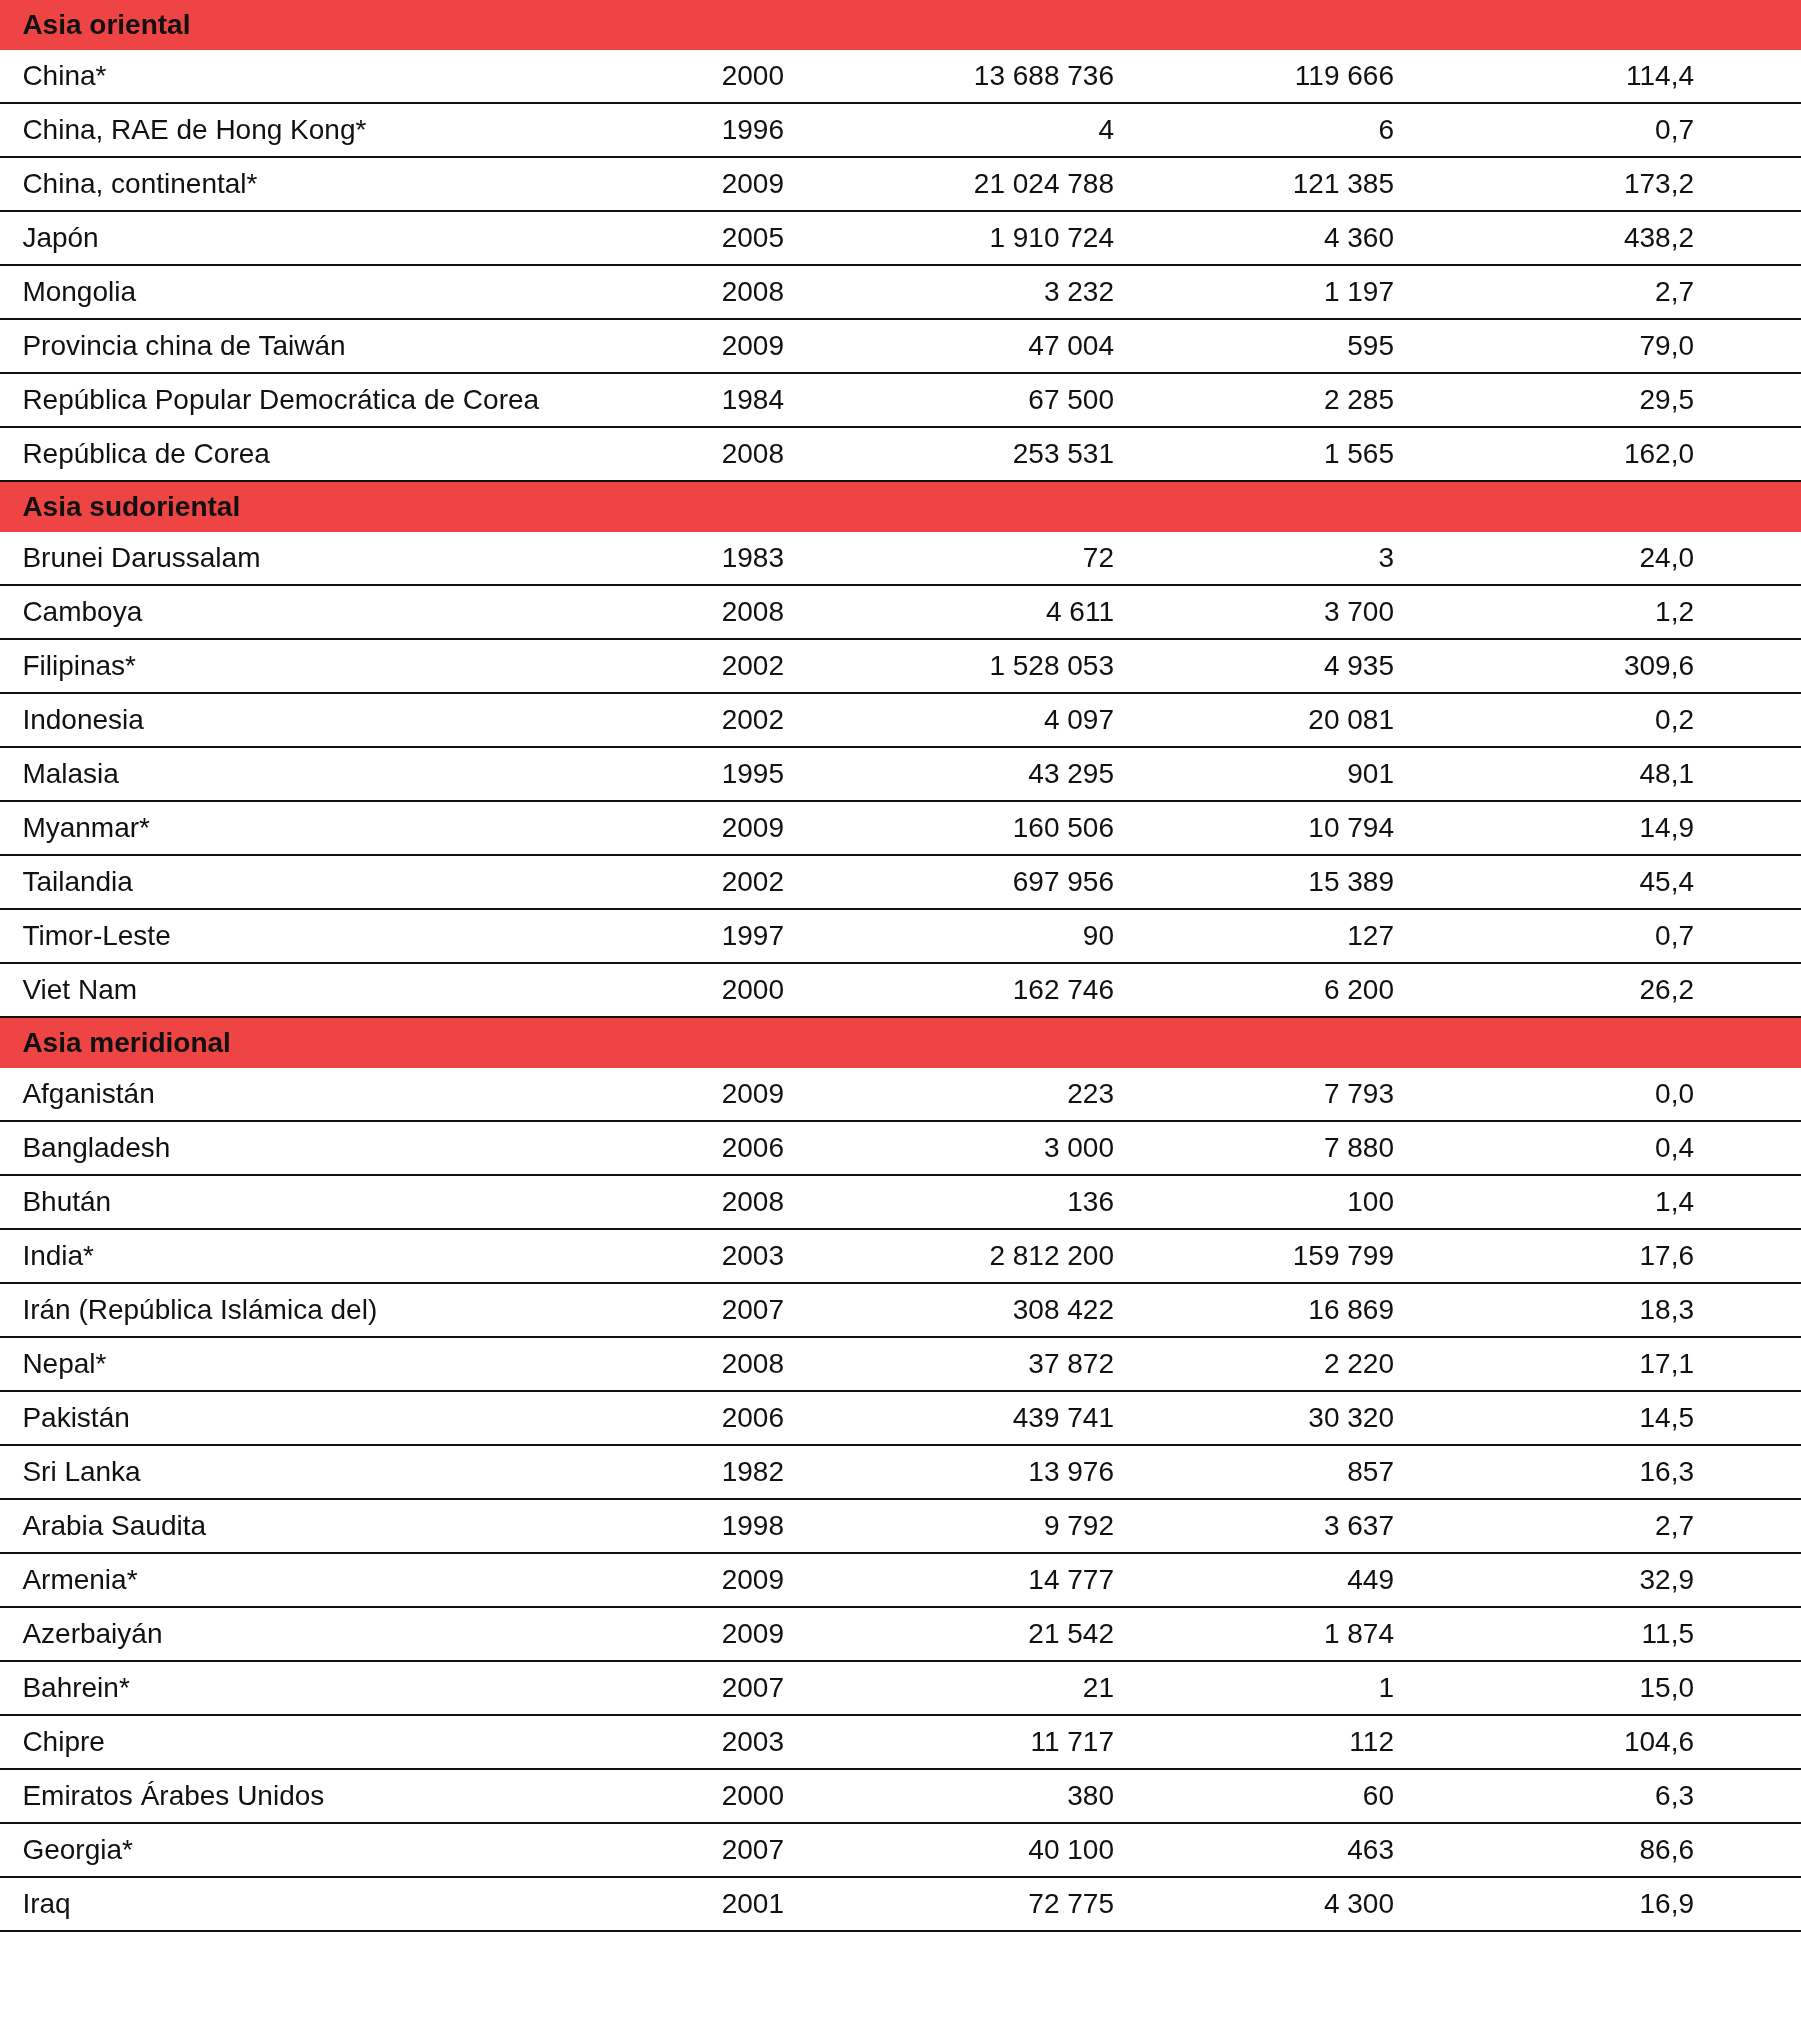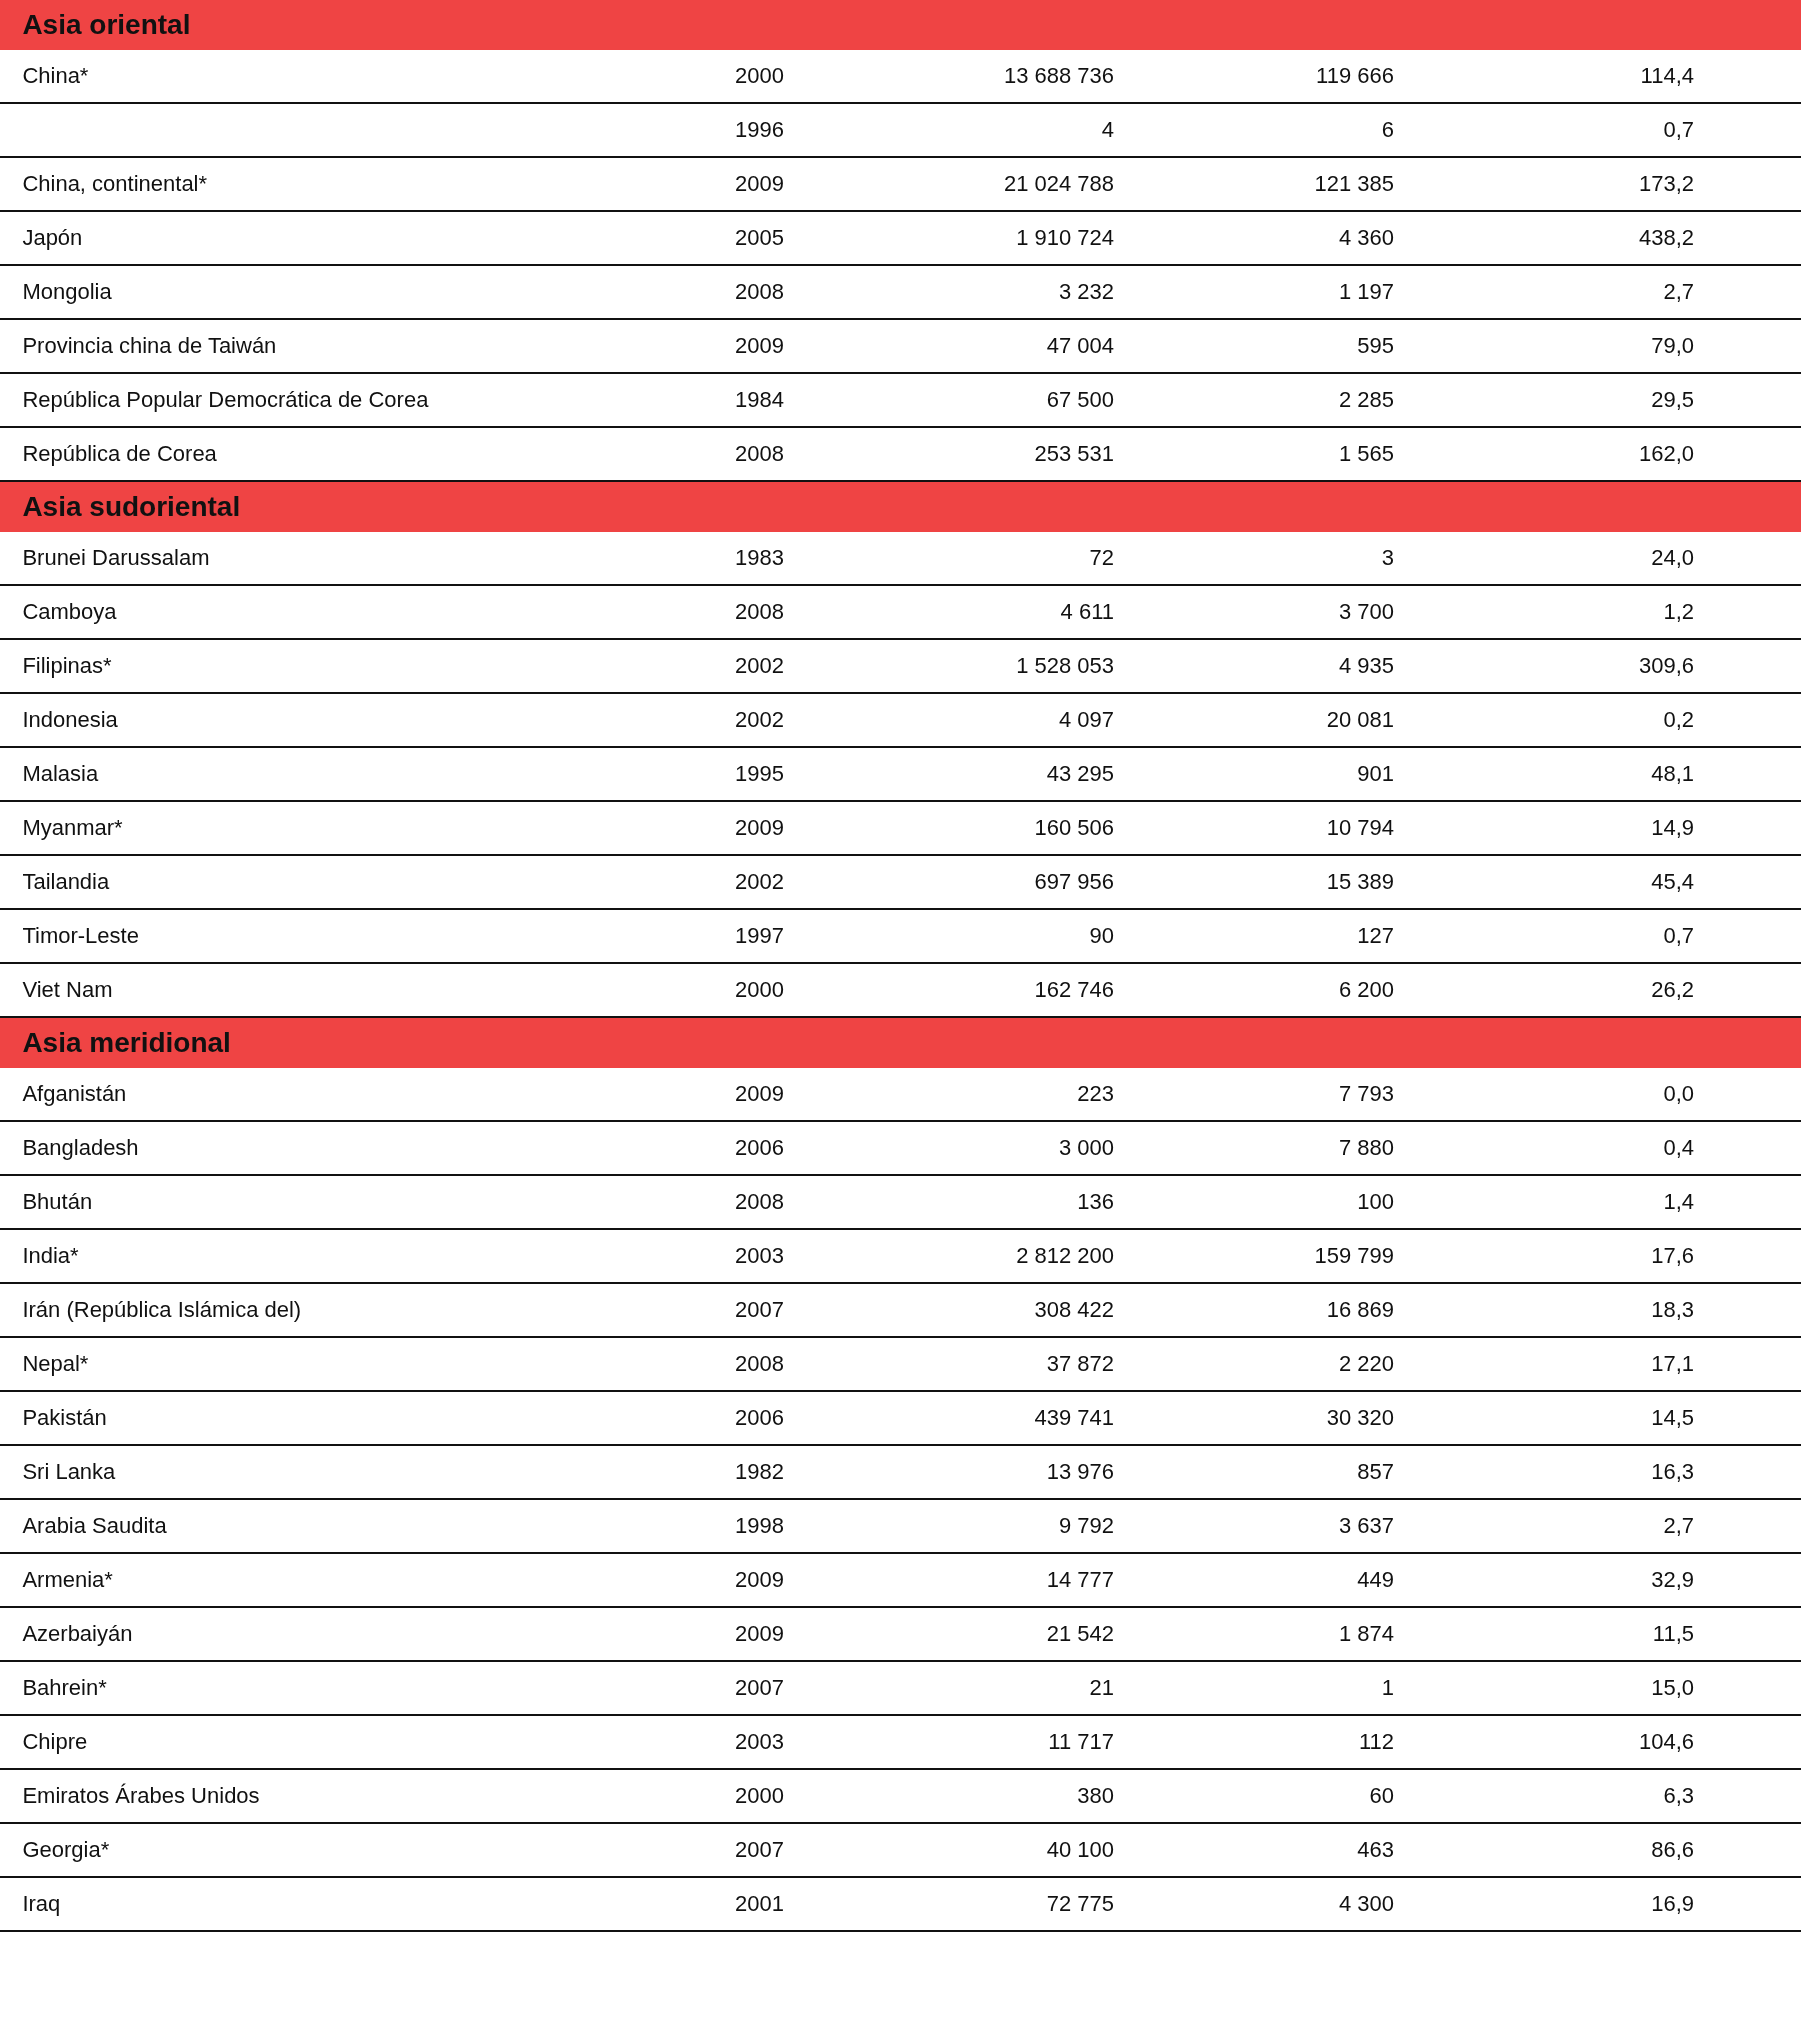--- a/index.html
+++ b/index.html
@@ -4,21 +4,21 @@
 <style>
   html, body { margin: 0; padding: 0; background: #ffffff; }
   body { width: 1802px; height: 2040px; overflow: hidden; font-family: "Liberation Sans", sans-serif; color: #111; }
   .table { width: 1802px; }
   .section-header {
     height: 50px; background: #ef4444; display: flex; align-items: center;
     padding-left: 22.4px; font-weight: bold; font-size: 28px; box-sizing: border-box;
   }
   .row {
     position: relative; height: 54px; box-sizing: border-box;
-    font-size: 22px; border-bottom: 2.7px solid #111;
+    font-size: 28px; border-bottom: 2.7px solid #111;
   }
   .row > span { position: absolute; top: 0; line-height: 52px; white-space: nowrap; }
   .c-country { left: 22.4px; }
   .c-year { right: calc(1802px - 784px); text-align: right; }
   .c-v1 { right: calc(1802px - 1114px); text-align: right; }
   .c-v2 { right: calc(1802px - 1394px); text-align: right; }
   .c-v3 { right: calc(1802px - 1694px); text-align: right; }
 </style>
 </head>
 <body>
@@ -26,20 +26,21 @@
 <div class="table" id="table">
     <div class="section-header">Asia oriental</div>
     <div class="row">
       <span class="c-country">China*</span>
       <span class="c-year">2000</span>
       <span class="c-v1">13 688 736</span>
       <span class="c-v2">119 666</span>
       <span class="c-v3">114,4</span>
     </div>
     <div class="row">
+      <span class="c-country">China, RAE de Hong Kong*</span>
       <span class="c-year">1996</span>
       <span class="c-v1">4</span>
       <span class="c-v2">6</span>
       <span class="c-v3">0,7</span>
     </div>
     <div class="row">
       <span class="c-country">China, continental*</span>
       <span class="c-year">2009</span>
       <span class="c-v1">21 024 788</span>
       <span class="c-v2">121 385</span>

